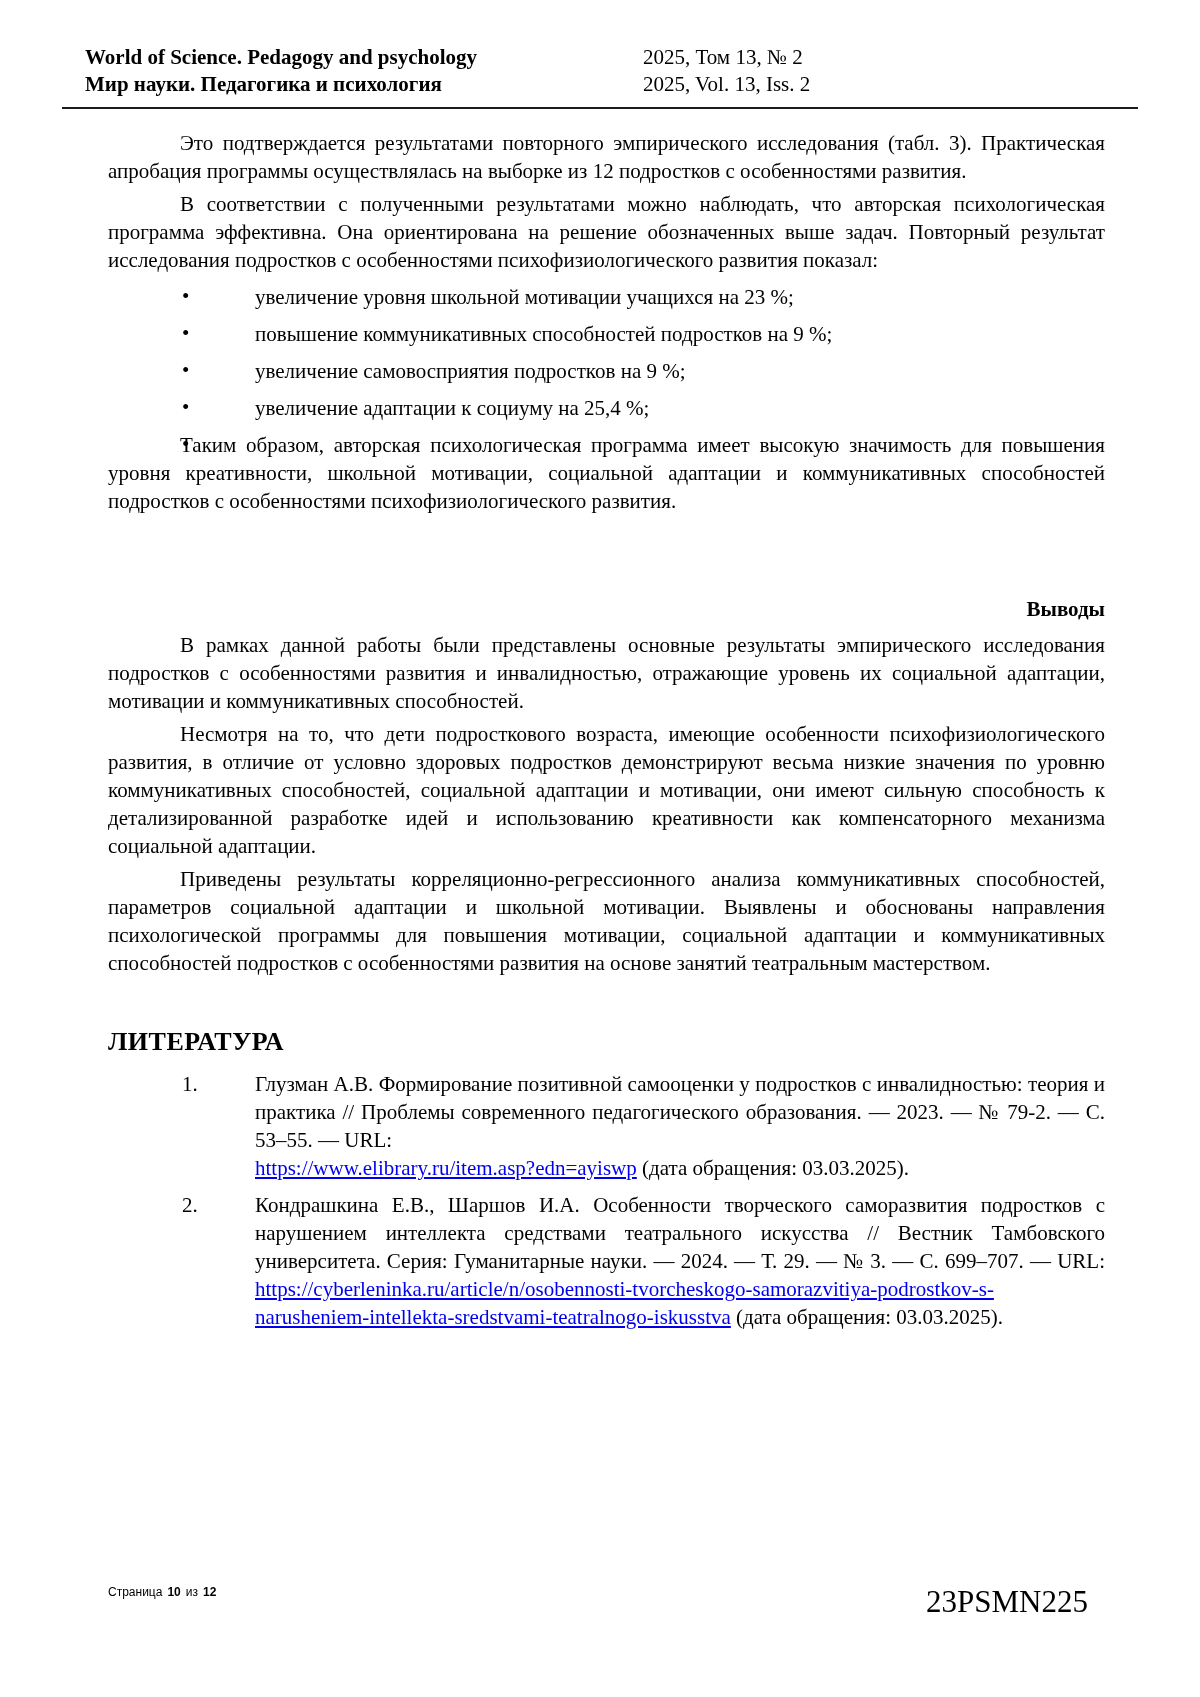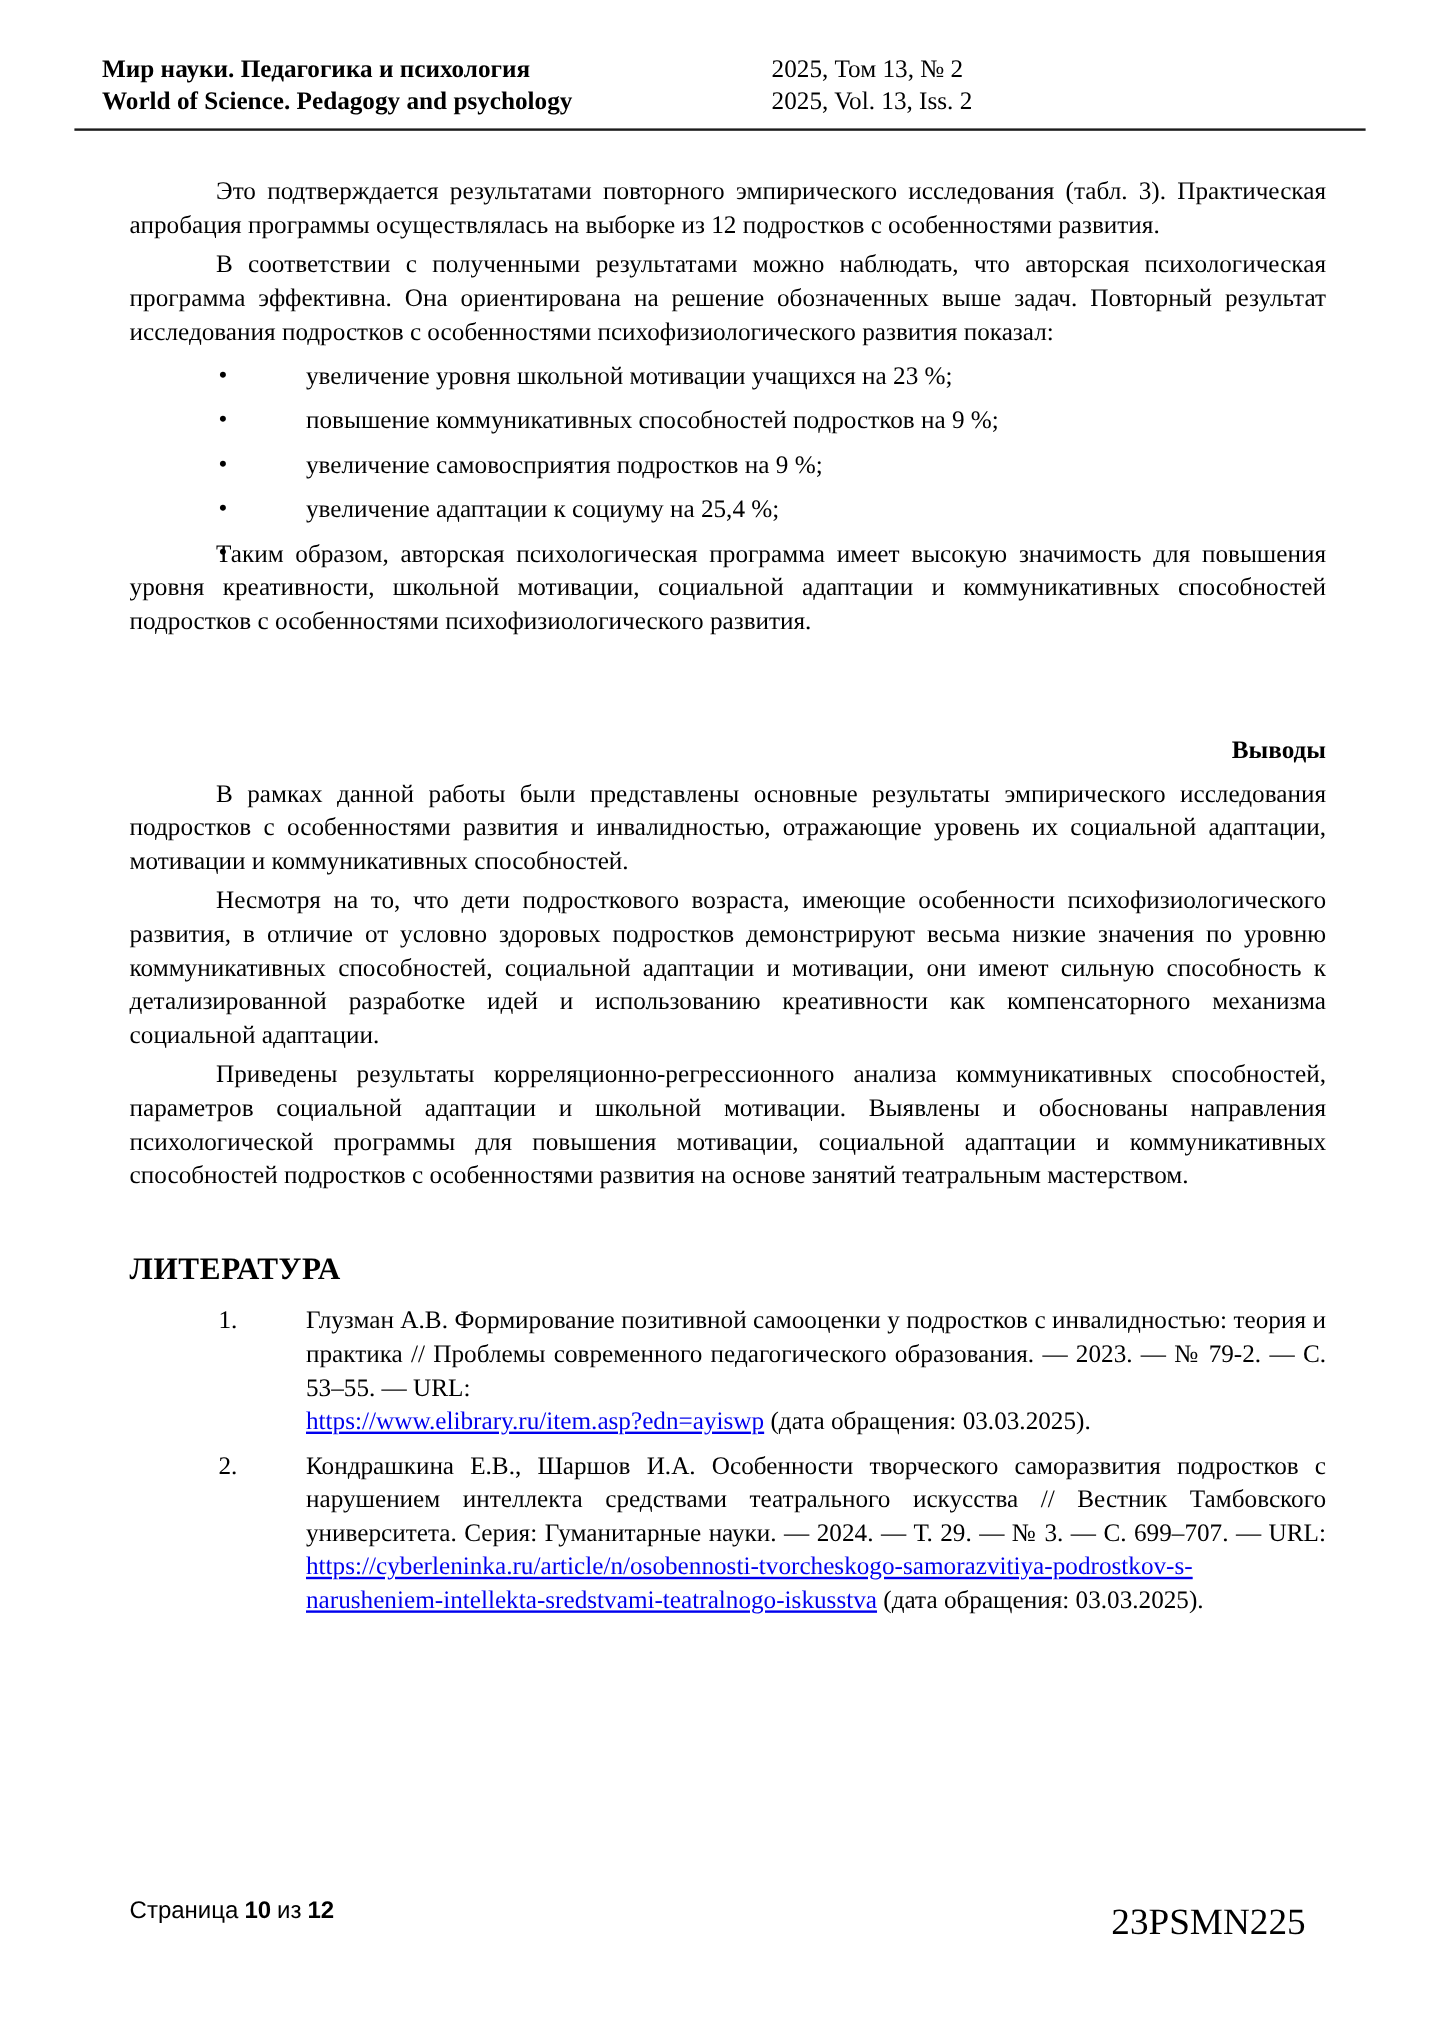--- a/index.html
+++ b/index.html
@@ -19,21 +19,21 @@
     padding:44px 62px 0 85px;
     font-size:21px; line-height:27px;
   }
   .h-left { font-weight:bold; }
   .h-col div, .h-col a { display:block; white-space:nowrap; }
   .rule { border-top:2px solid #1c1c1c; margin:9px 62px 0 62px; height:0; }
   
   .link { color:#0000EE; text-decoration:underline; cursor:pointer; }
   
   .content {
-    padding:36px 95px 0 108px;
+    padding:20px 95px 0 108px;
     font-size:21px; line-height:28px;
   }
   .para {
     margin:5px 0 0 0;
     text-indent:72px;
     text-align:justify;
   }
   .para.first { margin-top:0; }
   .blist { margin:4px 0 0 0; }
   .bitem {
@@ -58,21 +58,21 @@
     position:relative;
     padding-left:147px;
     margin-top:9px;
     text-align:justify;
   }
   .rnum { position:absolute; left:74px; top:0; }
   
   .page-num {
     position:absolute; left:108px; top:1581px;
     font-family:"Liberation Sans","DejaVu Sans",sans-serif;
-    font-size:20px; line-height:22px;
+    font-size:12px; line-height:22px;
     display:flex; gap:5px;
   }
   .page-num b { font-weight:bold; }
   .article-code {
     position:absolute; right:112px; top:1584px;
     font-size:31px; line-height:36px;
   }
   .publisher {
     position:absolute; right:100px; top:1704px;
     font-size:16px; line-height:19px;
@@ -80,22 +80,22 @@
   }
   .publisher .sep { margin-right:5px; }
 </style>
 </head>
 <body>
 
 <div class="page">
 
   <header class="header">
     <div class="h-col h-left">
+      <div>World of Science. Pedagogy and psychology</div>
       <div>Мир науки. Педагогика и психология</div>
-      <div>World of Science. Pedagogy and psychology</div>
     </div>
     <div class="h-col h-mid">
       <div>2025, Том 13, № 2</div>
       <div>2025, Vol. 13, Iss. 2</div>
     </div>
   </header>
 
   <div class="rule"></div>
 
   <main class="content">

